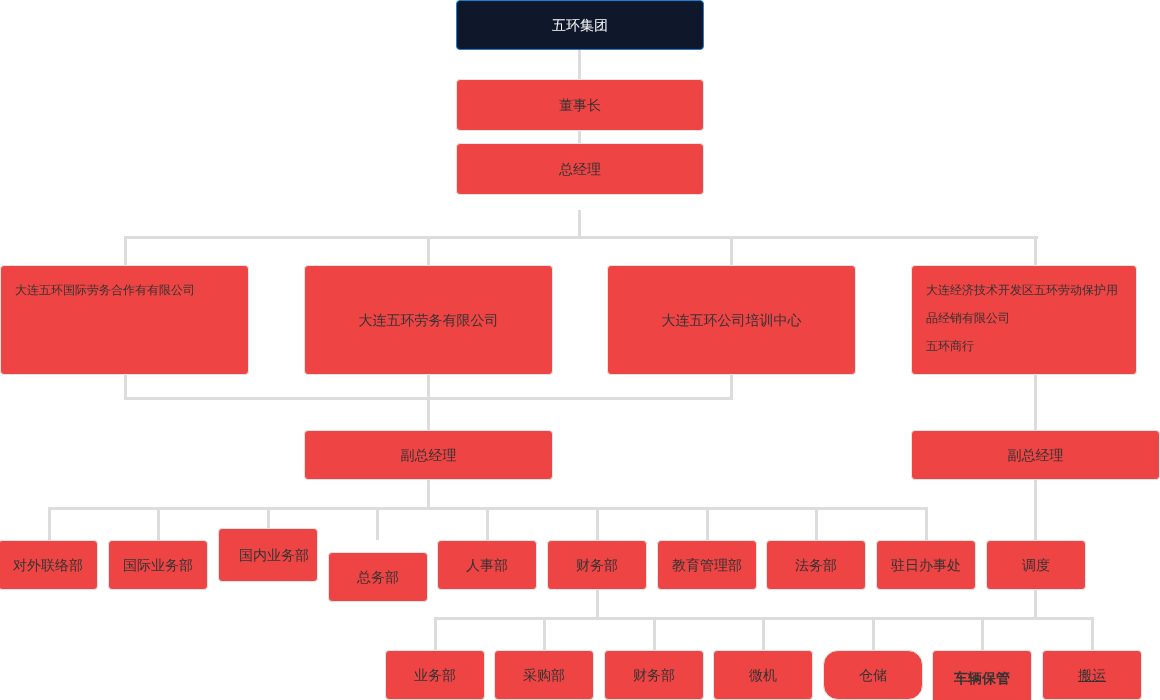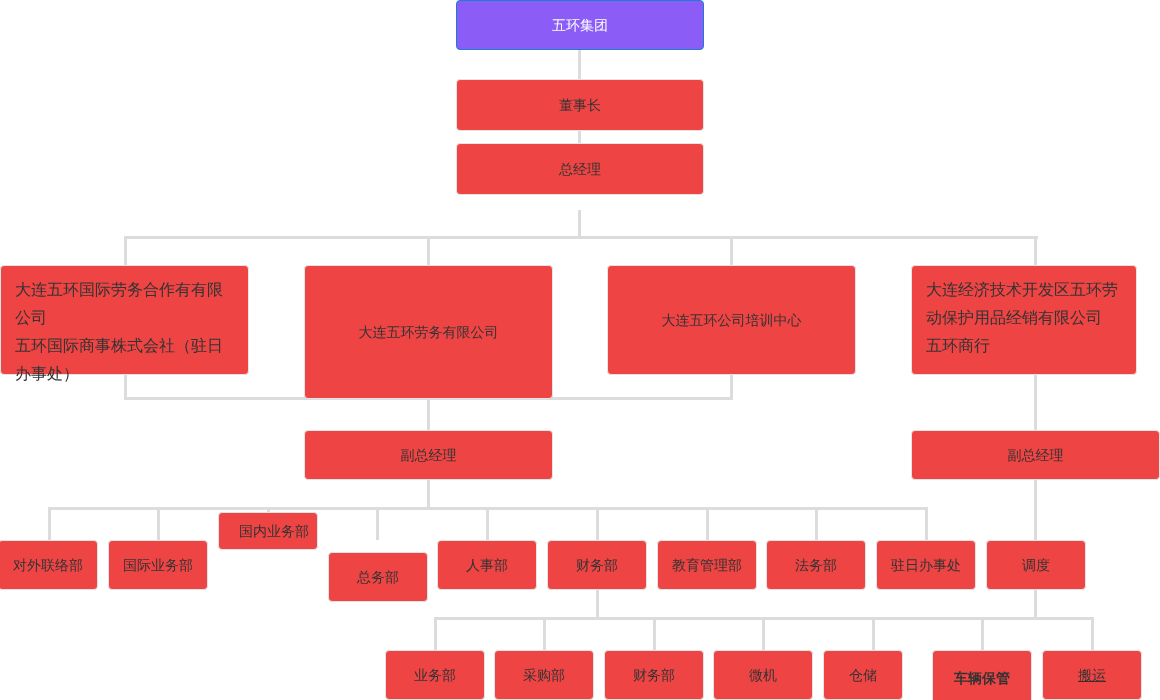--- a/index.html
+++ b/index.html
@@ -29,32 +29,32 @@
     display: flex;
     align-items: center;
     justify-content: center;
     color: #333333;
     font-size: 14px;
     line-height: 28px;
     text-align: center;
     z-index: 3;
   }
   .node.root {
-    background: #8b5cf6;
+    background: #0f172a;
     border-color: #1a7fd4;
     color: #ffffff;
   }
   .node.multiline {
     display: block;
     text-align: left;
     padding: 10px 14px;
   }
   .node.multiline .ln {
     display: block;
-    font-size: 16px;
+    font-size: 12px;
     line-height: 28px;
     color: #333333;
     white-space: normal;
   }
   .node .lbl {
     display: block;
     white-space: nowrap;
   }
   .conn {
     position: absolute;
@@ -118,24 +118,23 @@
   <div class="node" style="left:456px; top:79px; width:248px; height:52px;">
     <span class="lbl">董事长</span>
   </div>
 
   <div class="node" style="left:456px; top:143px; width:248px; height:52px;">
     <span class="lbl">总经理</span>
   </div>
 
   <div class="node multiline" style="left:0px; top:265px; width:249px; height:110px;">
     <span class="ln">大连五环国际劳务合作有有限公司</span>
-    <span class="ln">五环国际商事株式会社（驻日办事处）</span>
-  </div>
-
-  <div class="node" style="left:304px; top:265px; width:249px; height:134px;">
+  </div>
+
+  <div class="node" style="left:304px; top:265px; width:249px; height:110px;">
     <span class="lbl">大连五环劳务有限公司</span>
   </div>
 
   <div class="node" style="left:607px; top:265px; width:249px; height:110px;">
     <span class="lbl">大连五环公司培训中心</span>
   </div>
 
   <div class="node multiline" style="left:911px; top:265px; width:226px; height:110px;">
     <span class="ln">大连经济技术开发区五环劳动保护用品经销有限公司</span>
     <span class="ln">五环商行</span>
@@ -148,21 +147,21 @@
   <div class="node" style="left:911px; top:430px; width:249px; height:50px;">
     <span class="lbl">副总经理</span>
   </div>
 
   <div class="node" style="left:-2px; top:540px; width:100px; height:50px;">
     <span class="lbl">对外联络部</span>
   </div>
   <div class="node" style="left:108px; top:540px; width:100px; height:50px;">
     <span class="lbl">国际业务部</span>
   </div>
-  <div class="node" style="left:218px; top:512px; width:100px; height:38px;padding-left:12px;">
+  <div class="node" style="left:218px; top:528px; width:100px; height:54px;padding-left:12px;">
     <span class="lbl">国内业务部</span>
   </div>
   <div class="node" style="left:328px; top:540px; width:100px; height:50px;margin-top:12px;">
     <span class="lbl">总务部</span>
   </div>
   <div class="node" style="left:437px; top:540px; width:100px; height:50px;">
     <span class="lbl">人事部</span>
   </div>
   <div class="node" style="left:547px; top:540px; width:100px; height:50px;">
     <span class="lbl">财务部</span>
@@ -185,21 +184,21 @@
   </div>
   <div class="node" style="left:494px; top:650px; width:100px; height:50px;">
     <span class="lbl">采购部</span>
   </div>
   <div class="node" style="left:604px; top:650px; width:100px; height:50px;">
     <span class="lbl">财务部</span>
   </div>
   <div class="node" style="left:713px; top:650px; width:100px; height:50px;">
     <span class="lbl">微机</span>
   </div>
-  <div class="node" style="left:823px; top:650px; width:80px; height:50px;">
+  <div class="node" style="left:823px; top:650px; width:100px; height:50px;border-radius:15px;">
     <span class="lbl">仓储</span>
   </div>
   <div class="node" style="left:932px; top:650px; width:100px; height:56px;font-weight:bold;">
     <span class="lbl">车辆保管</span>
   </div>
   <div class="node" style="left:1042px; top:650px; width:100px; height:50px;text-decoration:underline;">
     <span class="lbl">搬运</span>
   </div>
 
 </div>

